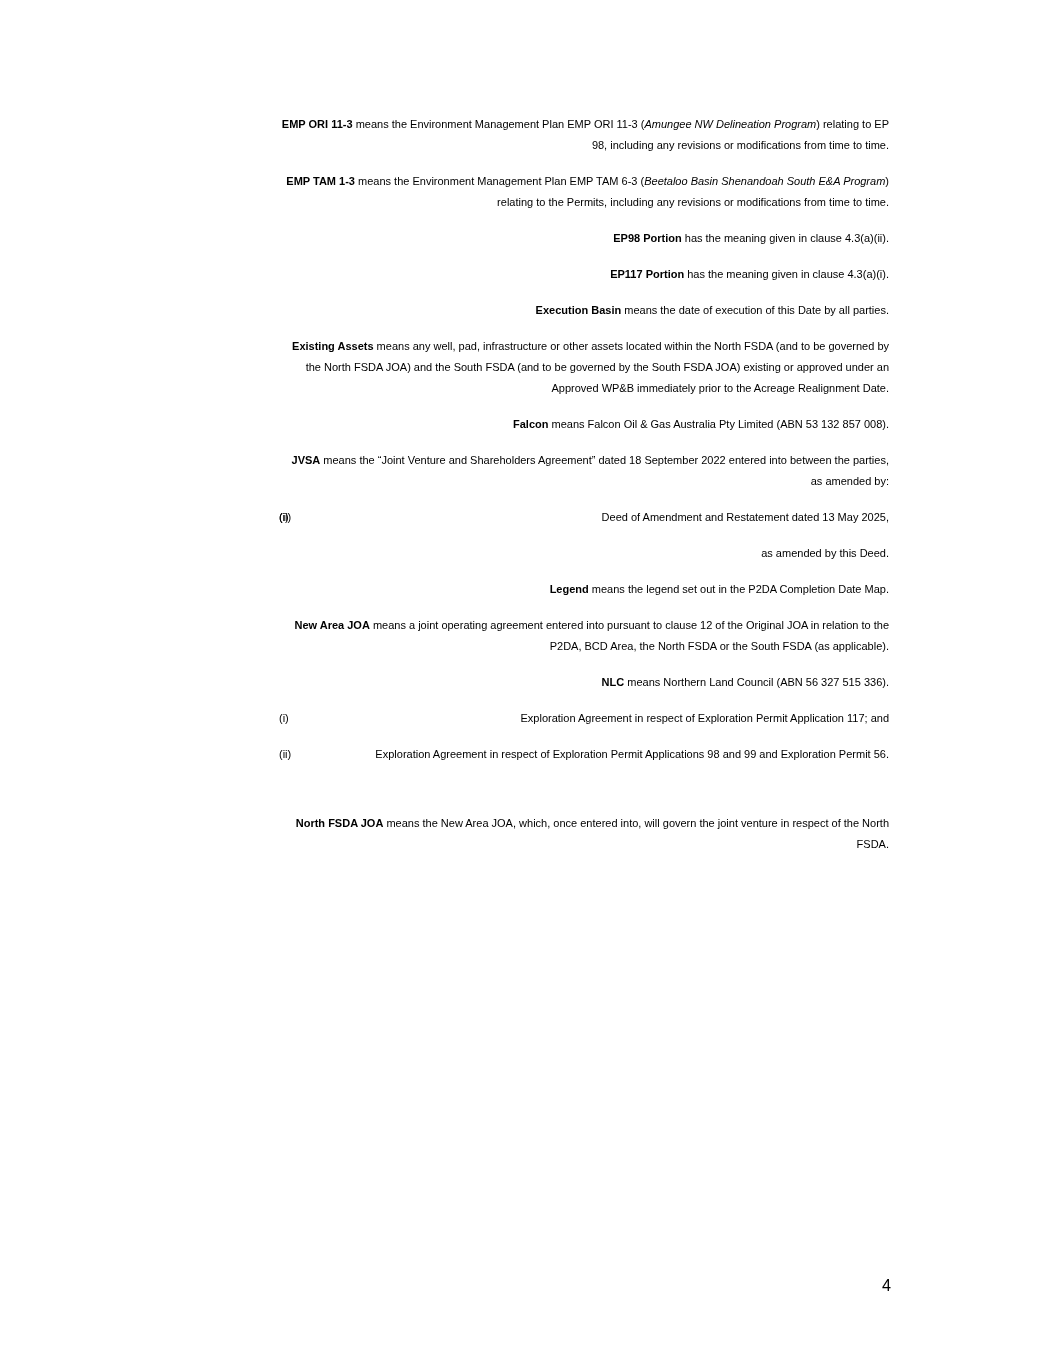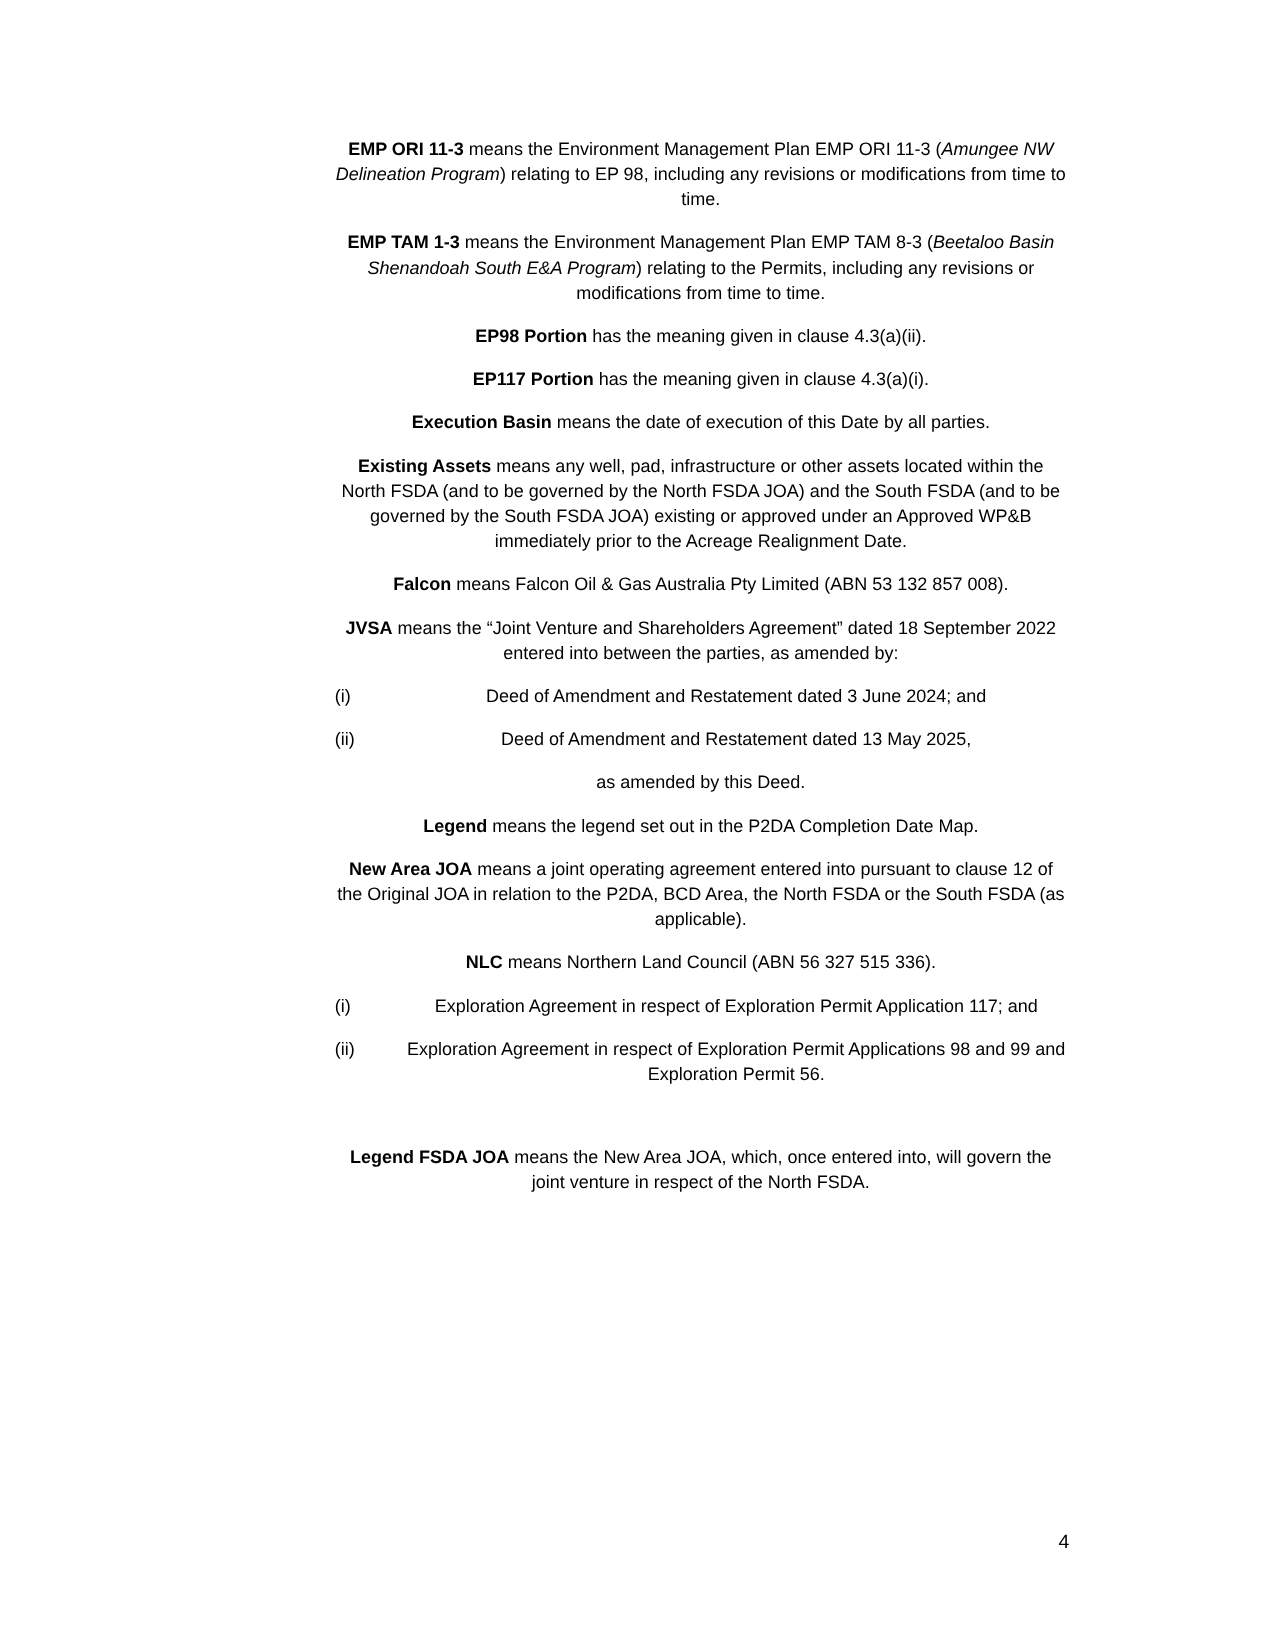--- a/index.html
+++ b/index.html
@@ -14,23 +14,23 @@
     position: absolute;
     left: 0; top: 0;
     width: 1055px; height: 1365px;
     background: #ffffff;
   }
   .doc-content {
     position: absolute;
     left: 279px;
     top: 114px;
     width: 610px;
-    font-size: 15px;
+    font-size: 11px;
     line-height: 21px;
-    text-align: center;
+    text-align: right;
   }
   .para { margin: 0 0 15px 0; }
   .list-item { position: relative; padding-left: 59px; margin: 0 0 15px 0; }
   .list-marker { position: absolute; left: 0; top: 0; }
   .spacer { height: 33px; }
   .b { font-weight: bold; }
   .i { font-style: italic; }
   .page-number {
     position: absolute;
     left: 882px;
@@ -38,32 +38,32 @@
     font-size: 16.2px;
     line-height: 21px;
   }
 </style>
 </head>
 <body>
 
 <div class="doc-page">
   <div class="doc-content">
       <p class="para"><span class="b">EMP ORI 11-3</span><span> means the Environment Management Plan EMP ORI 11-3 (</span><span class="i">Amungee NW Delineation Program</span><span>) relating to EP 98, including any revisions or modifications from time to time.</span></p>
-      <p class="para"><span class="b">EMP TAM 1-3</span><span> means the Environment Management Plan EMP TAM 8-3 (</span><span class="i">Beetaloo Basin Shenandoah South E&amp;A Program</span><span>) relating to the Permits, including any revisions or modifications from time to time.</span></p>
+      <p class="para"><span class="b">EMP TAM 1-3</span><span> means the Environment Management Plan EMP TAM 6-3 (</span><span class="i">Beetaloo Basin Shenandoah South E&amp;A Program</span><span>) relating to the Permits, including any revisions or modifications from time to time.</span></p>
       <p class="para"><span class="b">EP98 Portion</span><span> has the meaning given in clause 4.3(a)(ii).</span></p>
       <p class="para"><span class="b">EP117 Portion</span><span> has the meaning given in clause 4.3(a)(i).</span></p>
       <p class="para"><span class="b">Execution Basin</span><span> means the date of execution of this Date by all parties.</span></p>
       <p class="para"><span class="b">Existing Assets</span><span> means any well, pad, infrastructure or other assets located within the North FSDA (and to be governed by the North FSDA JOA) and the South FSDA (and to be governed by the South FSDA JOA) existing or approved under an Approved WP&amp;B immediately prior to the Acreage Realignment Date.</span></p>
       <p class="para"><span class="b">Falcon</span><span> means Falcon Oil &amp; Gas Australia Pty Limited (ABN 53 132 857 008).</span></p>
       <p class="para"><span class="b">JVSA</span><span> means the “Joint Venture and Shareholders Agreement” dated 18 September 2022 entered into between the parties, as amended by:</span></p>
-      <div class="list-item"><span class="list-marker">(i)</span><span><span>Deed of Amendment and Restatement dated 3 June 2024; and</span></span></div>
+      <div class="list-item"><span class="list-marker">(i)</span></div>
       <div class="list-item"><span class="list-marker">(ii)</span><span><span>Deed of Amendment and Restatement dated 13 May 2025,</span></span></div>
       <p class="para"><span>as amended by this Deed.</span></p>
       <p class="para"><span class="b">Legend</span><span> means the legend set out in the P2DA Completion Date Map.</span></p>
       <p class="para"><span class="b">New Area JOA</span><span> means a joint operating agreement entered into pursuant to clause 12 of the Original JOA in relation to the P2DA, BCD Area, the North FSDA or the South FSDA (as applicable).</span></p>
       <p class="para"><span class="b">NLC</span><span> means Northern Land Council (ABN 56 327 515 336).</span></p>
       <div class="list-item"><span class="list-marker">(i)</span><span><span>Exploration Agreement in respect of Exploration Permit Application 117; and</span></span></div>
       <div class="list-item"><span class="list-marker">(ii)</span><span><span>Exploration Agreement in respect of Exploration Permit Applications 98 and 99 and Exploration Permit 56.</span></span></div>
       <div class="spacer"></div>
-      <p class="para"><span class="b">Legend FSDA JOA</span><span> means the New Area JOA, which, once entered into, will govern the joint venture in respect of the North FSDA.</span></p>
+      <p class="para"><span class="b">North FSDA JOA</span><span> means the New Area JOA, which, once entered into, will govern the joint venture in respect of the North FSDA.</span></p>
     </div>
   <div class="page-number">4</div>
 </div>
 
 </body></html>

